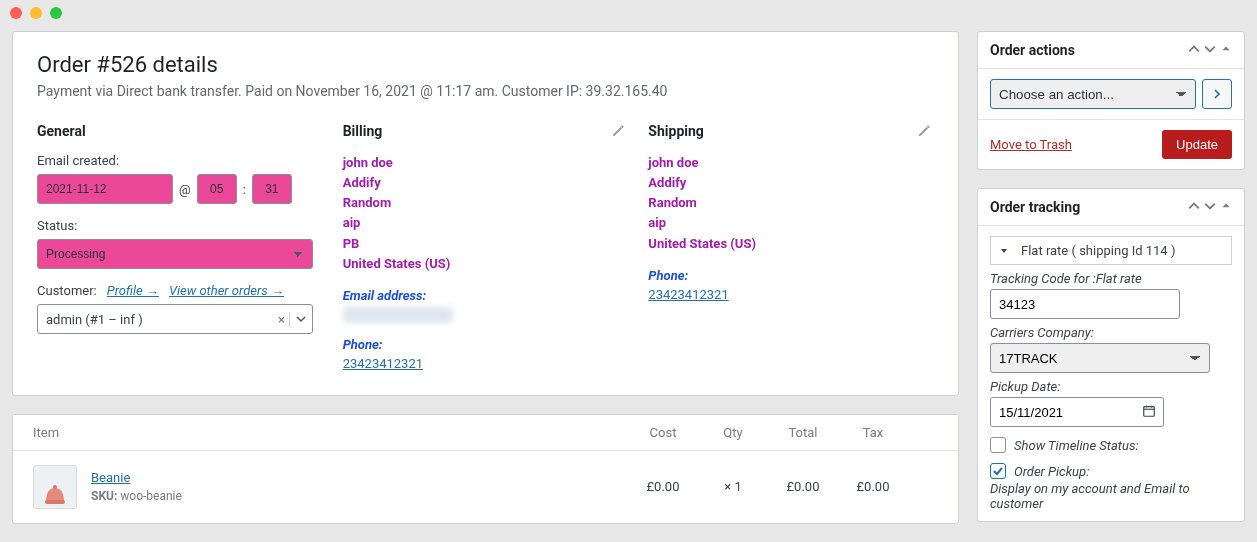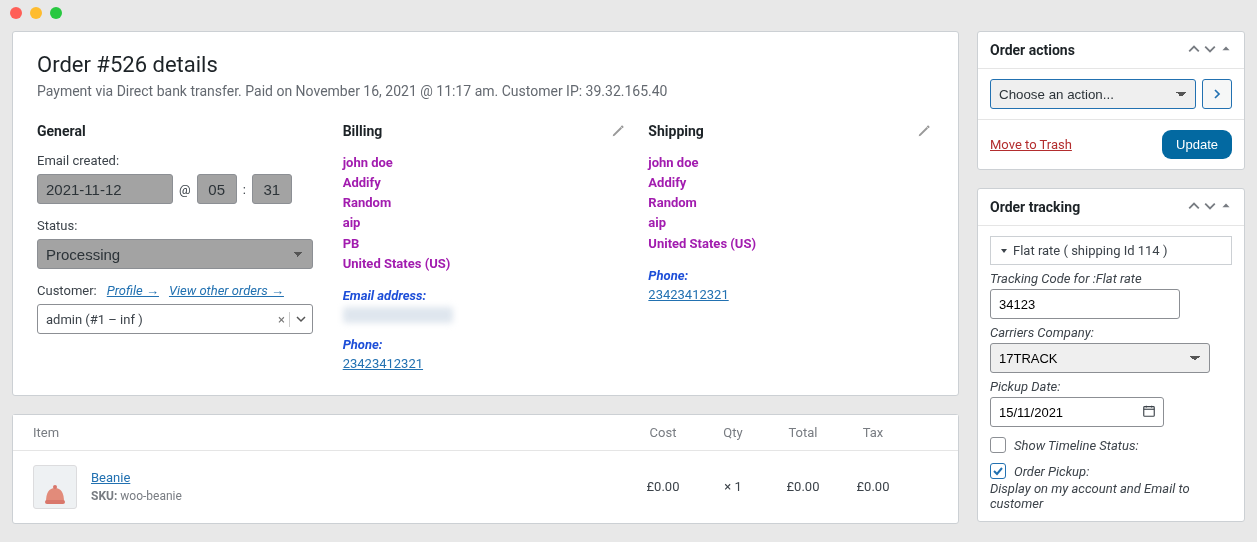--- a/index.html
+++ b/index.html
@@ -48,23 +48,23 @@
 .col h3 { font-size: 14px; font-weight: 700; color: #1d2327; margin-bottom: 14px; }
 .edit-icon { position: absolute; right: 4px; top: 2px; color: #999; cursor: pointer; }
 
 .field-label { font-size: 13px; color: #3c434a; margin-bottom: 6px; }
 .row-inline { display: flex; align-items: center; gap: 6px; margin-bottom: 14px; }
 
 input.text, select.text {
   border: 1px solid #8c8f94;
   border-radius: 3px;
   padding: 4px 8px;
-  font-size: 15px;
+  font-size: 12px;
   height: 30px;
-  background: #a3a3a3;
+  background: #ec4899;
   color: #2c3338;
 }
 input.date { width: 136px; }
 input.tiny { width: 40px; text-align: center; }
 select.full { width: 276px; appearance: none; padding-right: 24px; background-image: linear-gradient(45deg, transparent 50%, #555 50%), linear-gradient(135deg, #555 50%, transparent 50%); background-position: calc(100% - 14px) 12px, calc(100% - 9px) 12px; background-size: 5px 5px, 5px 5px; background-repeat: no-repeat; }
 
 .cust-row { display: flex; align-items: center; gap: 10px; margin-bottom: 6px; }
 .cust-links { display: flex; gap: 10px; font-style: italic; }
 .link { color: #2271b1; text-decoration: underline; cursor: pointer; font-size: 13px; }
 
@@ -104,23 +104,23 @@
 .side-body { padding: 10px 12px; }
 
 .action-row { display: flex; gap: 6px; }
 .action-select { flex: 1; border: 1px solid #2271b1; border-radius: 3px; height: 30px; padding: 0 8px; color: #2c3338; appearance:none; background-image: linear-gradient(45deg, transparent 50%, #555 50%), linear-gradient(135deg, #555 50%, transparent 50%); background-position: calc(100% - 14px) 12px, calc(100% - 9px) 12px; background-size: 5px 5px, 5px 5px; background-repeat: no-repeat; }
 .go-btn {
   width: 30px; height: 30px; border: 1px solid #2271b1; border-radius: 3px;
   background: #f6f7f7; color: #2271b1; display:flex; align-items:center; justify-content:center; cursor:pointer;
 }
 .foot-row { display:flex; justify-content: space-between; align-items:center; border-top:1px solid #e5e5e5; padding:10px 12px; }
 .trash { color: #b32d2e; text-decoration: underline; cursor: pointer; }
-.update-btn { background:#0369a1; color:#fff; border:none; border-radius:9px; padding:7px 14px; font-size:13px; cursor:pointer; }
-
-.tracking-sub { border:1px solid #ccd0d4; margin-bottom:6px; padding:6px 8px; font-size:13px; display:flex; align-items:center; gap:4px; }
+.update-btn { background:#b91c1c; color:#fff; border:none; border-radius:3px; padding:7px 14px; font-size:13px; cursor:pointer; }
+
+.tracking-sub { border:1px solid #ccd0d4; margin-bottom:6px; padding:6px 8px; font-size:13px; display:flex; align-items:center; gap:12px; }
 .track-field { margin: 6px 0; }
 .track-field label { font-style: italic; font-size:13px; display:block; margin-bottom:3px; }
 .track-input, .track-select, .track-date {
   width: 190px; border:1px solid #8c8f94; border-radius:3px; height:30px; padding:0 8px; font-size:13px;
 }
 .track-date-wrap { position: relative; width: 174px; }
 .track-date { width: 174px; padding-right: 28px; }
 .date-icon { position:absolute; right:8px; top:7px; pointer-events:none; }
 .track-select { width: 220px; appearance:none; background-image: linear-gradient(45deg, transparent 50%, #555 50%), linear-gradient(135deg, #555 50%, transparent 50%); background-position: calc(100% - 14px) 12px, calc(100% - 9px) 12px; background-size: 5px 5px, 5px 5px; background-repeat: no-repeat; }
 .chk-row { display:flex; align-items:center; gap:8px; margin-top:10px; font-style:italic; }

